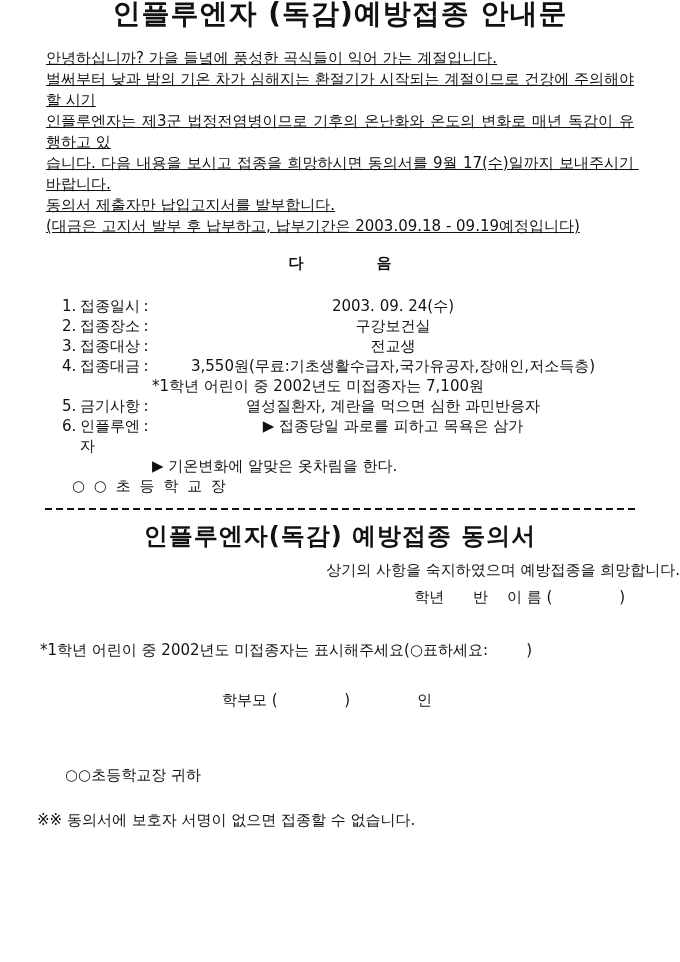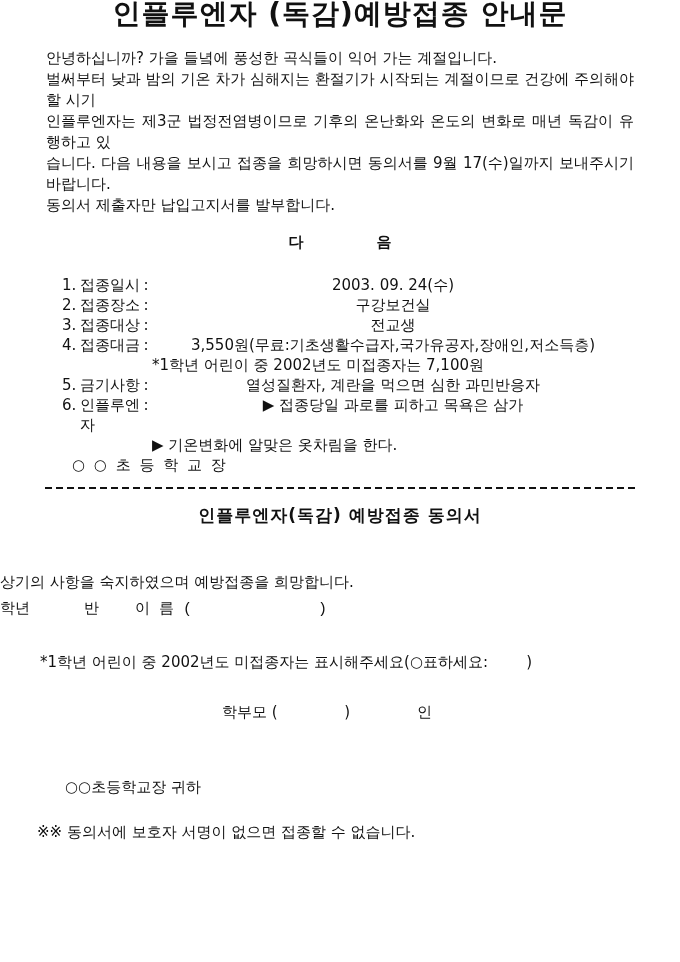--- a/index.html
+++ b/index.html
@@ -20,21 +20,21 @@
     font-size: 28px;
     line-height: 28px;
     font-weight: bold;
     letter-spacing: 1px;
   }
 
   .intro {
     margin: 20px 46px 0 46px;
     text-align: justify;
   }
-  .intro .line { white-space: pre-wrap; }
+  .intro .line { white-space: pre-wrap; text-decoration: underline; }
 
   .following {
     margin-top: 16px;
     text-align: center;
     white-space: pre;
     font-weight: bold;
   }
 
   .list { margin: 22px 46px 0 62px; }
   .list .row { display: flex; line-height: 20px; }
@@ -57,34 +57,35 @@
 
   .dashed-divider {
     margin: 11px 45px 0 45px;
     height: 2px;
     background: repeating-linear-gradient(to right, #111 0 7px, transparent 7px 11px);
   }
 
   .consent-title {
     margin-top: 13px;
     text-align: center;
-    font-size: 17px;
+    font-size: 24px;
     line-height: 26px;
     font-weight: bold;
     letter-spacing: 1px;
   }
   .consent-statement {
-    margin-top: 44px;
-    text-align: left;
+    margin-top: 11px;
+    text-align: right;
+    padding-left: 7px;
   }
   .name-line {
     margin-top: 6px;
     margin-right: 55px;
+    text-align: right;
     white-space: pre;
-    font-family: Liberation Mono, monospace;
   }
   .mark-line {
     margin-top: 32px;
     margin-left: 40px;
     white-space: pre;
   }
   .parent-line {
     margin-top: 29px;
     margin-left: 222px;
     white-space: pre;
@@ -105,20 +106,21 @@
 <div class="page">
 
   <div class="doc-title">인플루엔자 (독감)예방접종 안내문</div>
 
   <div class="intro">
     <div class="line">안녕하십니까? 가을 들녘에 풍성한 곡식들이 익어 가는 계절입니다.</div>
     <div class="line">벌써부터 낮과 밤의 기온 차가 심해지는 환절기가 시작되는 계절이므로 건강에 주의해야할 시기</div>
     <div class="line">인플루엔자는 제3군 법정전염병이므로 기후의 온난화와 온도의 변화로 매년 독감이 유행하고 있</div>
     <div class="line">습니다. 다음 내용을 보시고 접종을 희망하시면 동의서를 9월 17(수)일까지 보내주시기 바랍니다.</div>
     <div class="line">동의서 제출자만 납입고지서를 발부합니다.</div>
+    <div class="line">(대금은 고지서 발부 후 납부하고, 납부기간은 2003.09.18 - 09.19예정입니다)</div>
   </div>
 
   <div class="following">다              음</div>
 
   <div class="list">
     <div class="row">
       <span class="no">1.</span>
       <span class="label">접종일시</span>
       <span class="colon">:</span>
       <span class="value">2003. 09. 24(수)</span>

